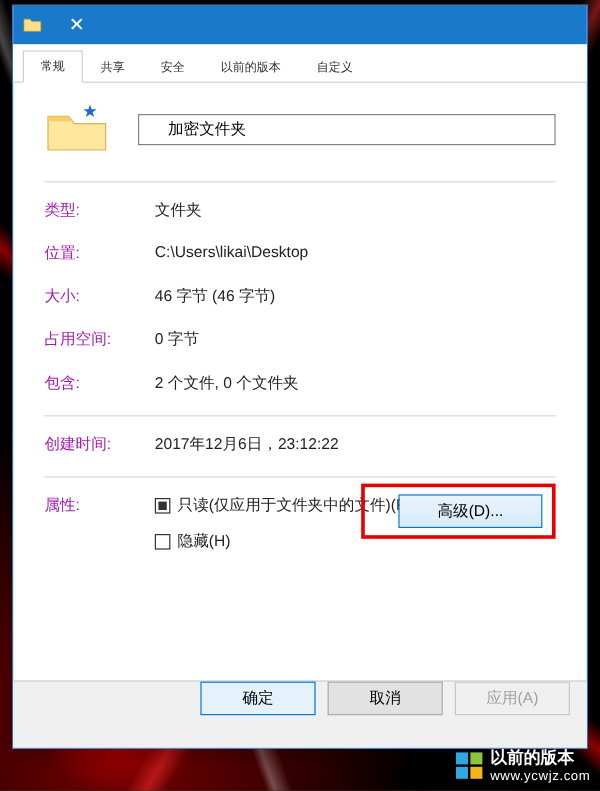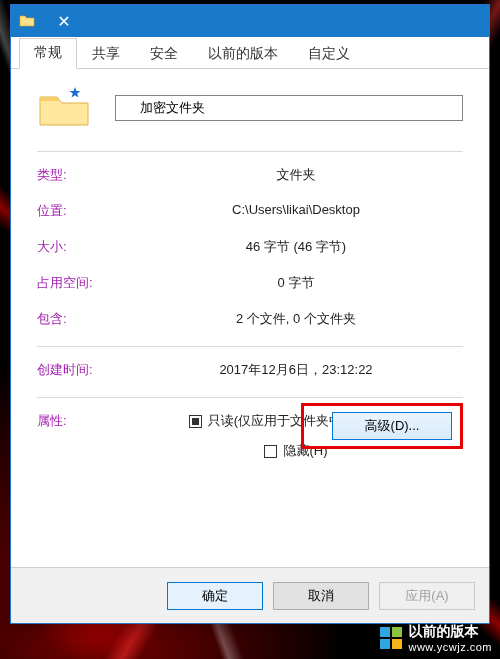--- a/index.html
+++ b/index.html
@@ -35,39 +35,39 @@
   .titlebar .title { flex: 1; }
   .titlebar .close {
     width: 46px; height: 32px; display:flex; align-items:center; justify-content:center;
     color:#fff; font-size:16px;
   }
   .tabs {
     display:flex; align-items:flex-end; height:32px; padding: 4px 8px 0 8px;
     border-bottom: 1px solid #d0d0d0; background:#fff;
   }
   .tab {
-    padding: 5px 14px 6px 14px; font-size:14px; color:#333;
+    padding: 5px 14px 6px 14px; font-size:10px; color:#333;
     border:1px solid transparent; border-bottom:none; position:relative; top:1px;
   }
   .tab.active {
     border-color:#d0d0d0; background:#fff; border-bottom:1px solid #fff;
   }
   .content {
     flex:1; padding: 18px 26px 10px 26px; position:relative; color:#222;
   }
   .row-top { display:flex; align-items:center; margin-bottom: 22px; }
   .folder-icon { width:54px; height:42px; margin-right: 24px; position:relative; }
   .name-input {
     flex:1; height:26px; border:1px solid #848484; padding:0 24px; font-size:13px;
     font-family: Liberation Mono, monospace; outline:none;
   }
   .hr { border:none; border-top:1px solid #d9d9d9; margin: 6px 0 14px 0; }
   .prop-row { display:flex; margin-bottom: 18px; }
   .prop-label { width: 92px; color:#a21caf; }
-  .prop-value { flex:1; color:#222;text-align:center; }
+  .prop-value { flex:1; color:#222; }
   .attr-section .prop-row { margin-bottom: 12px; }
   .chk { display:inline-flex; align-items:center; gap:6px; }
   .chk .box {
     width:13px; height:13px; border:1px solid #333; display:inline-flex;
     align-items:center; justify-content:center; font-size:10px; background:#fff;
   }
   .chk .box.filled::after {
     content:""; width:7px; height:7px; background:#333;
   }
   .adv-wrap { position:absolute; right:26px; bottom:118px; }
@@ -75,21 +75,21 @@
     border:3px solid #e60000; padding:6px 8px;
     display:inline-block;
   }
   .adv-btn {
     width:120px; height:28px; border:1px solid #0078d7;
     background:linear-gradient(#eaf4fd,#d7ebfb);
     font-size:13px; font-family:inherit; cursor:pointer;margin-left:20px;
   }
   .footer {
     height:56px; border-top:1px solid #d0d0d0; background:#f0f0f0;
-    display:flex; align-items:center; justify-content:flex-end; gap:10px; padding:0 14px;
+    display:flex; justify-content:flex-end; gap:10px; padding:0 14px;
   }
   .footer button {
     width:96px; height:28px; border:1px solid #adadad; background:#e1e1e1;
     font-size:13px; font-family:inherit; cursor:pointer;
   }
   .footer button.primary { border:1px solid #0078d7; background:#e5f1fb; }
   .footer button:disabled { color:#a0a0a0; background:#efefef; border-color:#c8c8c8; cursor:default; }
   .watermark {
     position:absolute; right:8px; bottom:6px;
     display:flex; align-items:center; gap:6px;

